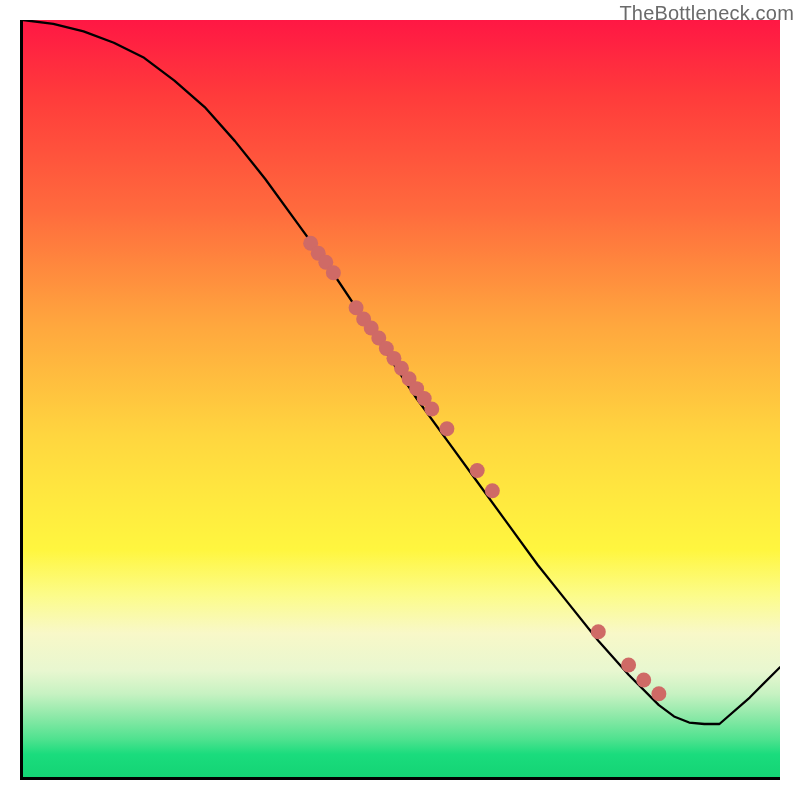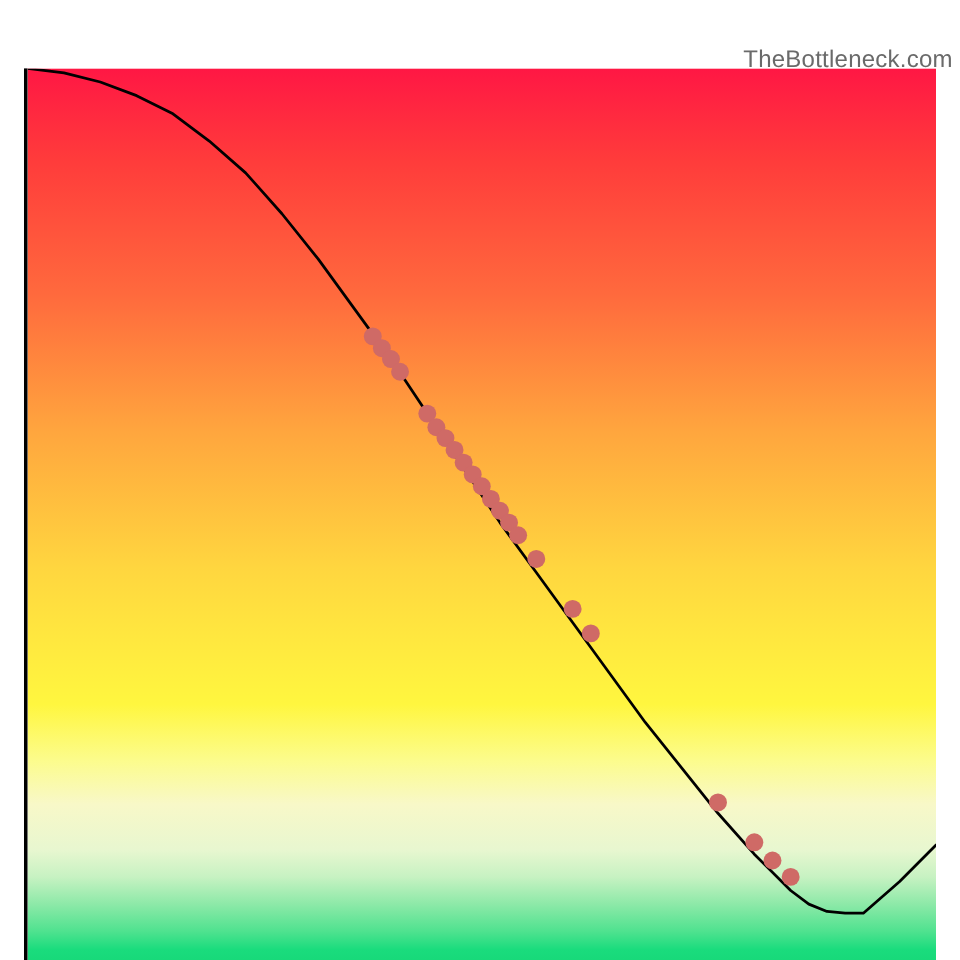--- a/index.html
+++ b/index.html
@@ -8,21 +8,20 @@
     width: 800px;
     height: 800px;
     overflow: hidden;
     font-family: Arial, Helvetica, sans-serif;
     background: #ffffff;
   }
   .stage {
     position: relative;
     width: 800px;
     height: 656px;
-    margin-top: 37px;
   }
   .plot-area {
     position: absolute;
     left: 20px;
     top: 20px;
     width: 760px;
     height: 760px;
     box-sizing: border-box;
     border-left: 3px solid #000;
     border-bottom: 3px solid #000;

